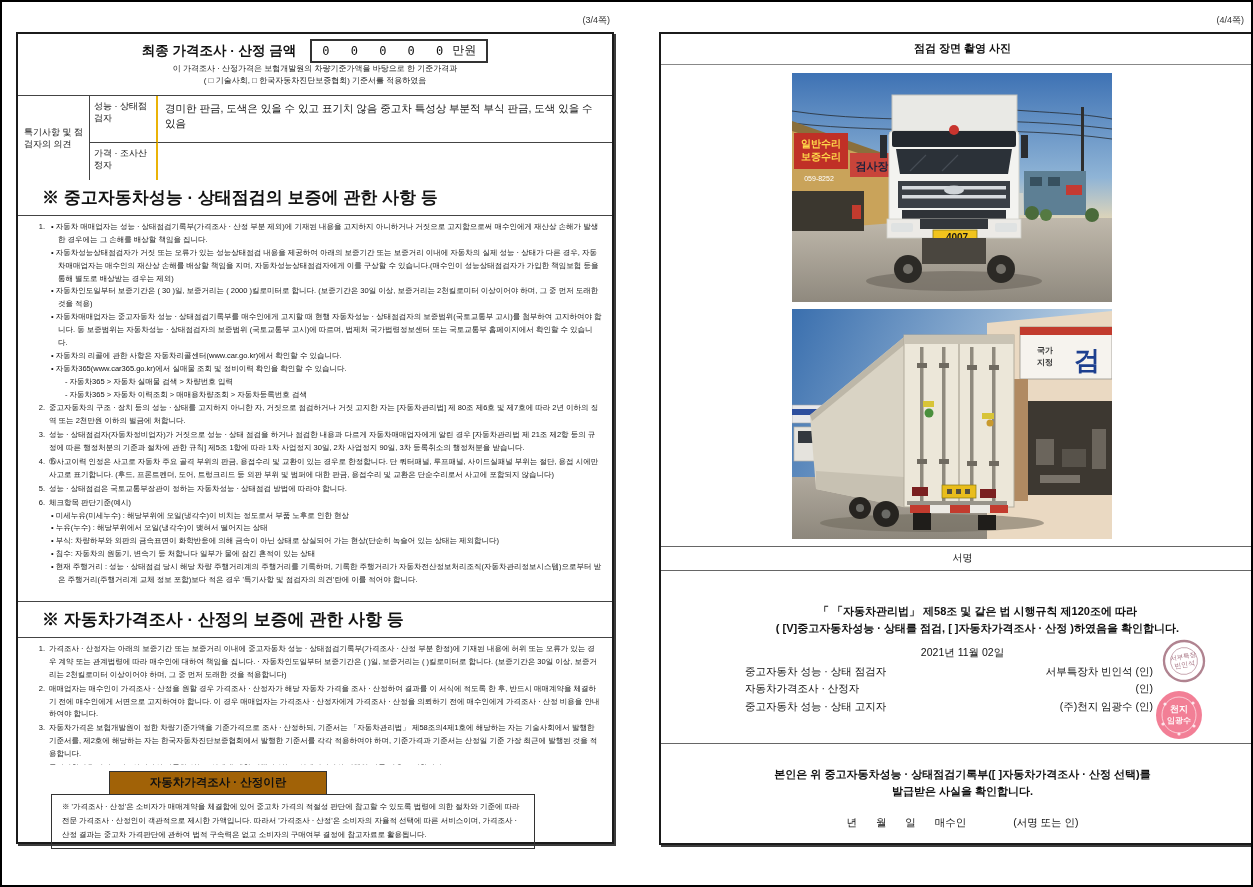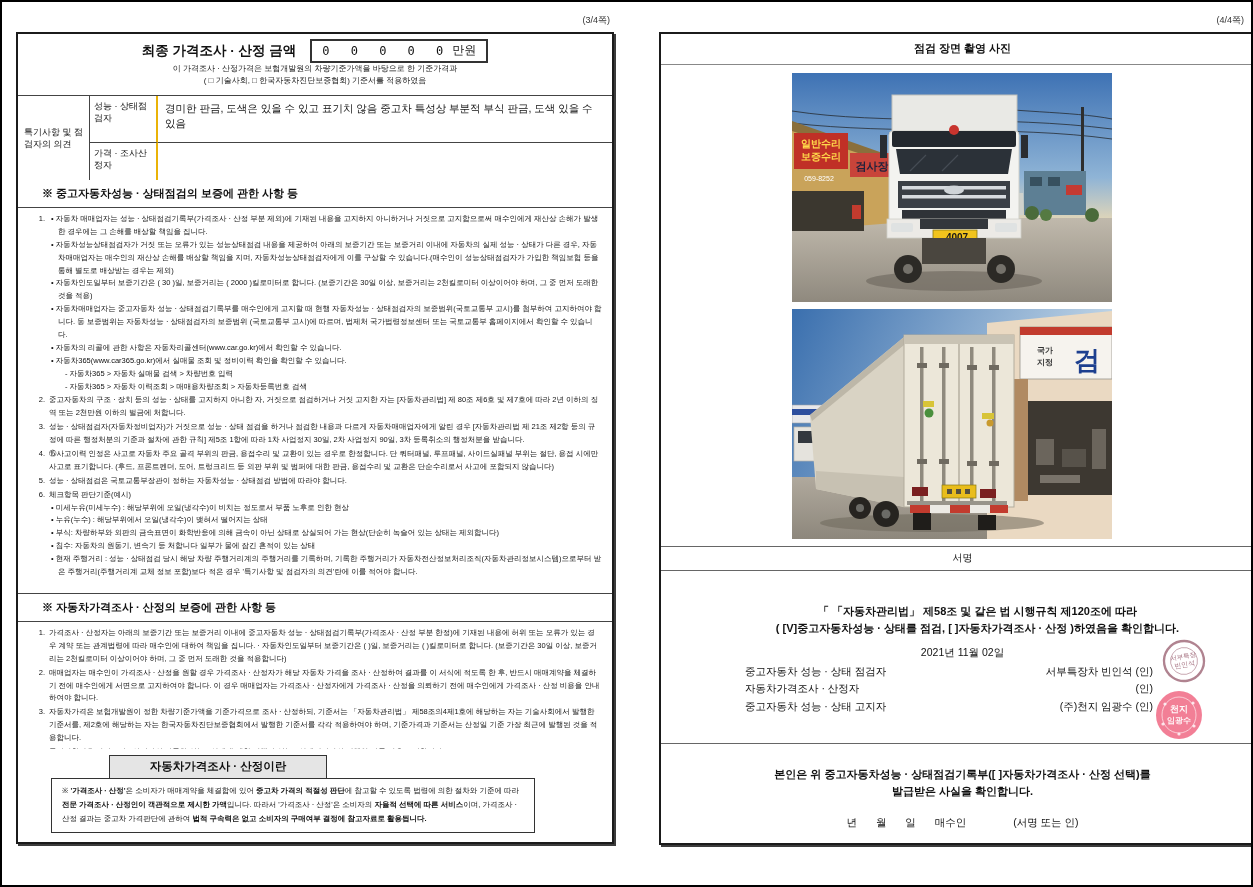--- a/index.html
+++ b/index.html
@@ -28,36 +28,36 @@
 
   .opinion{display:grid; grid-template-columns:72px 68px 1fr;}
   .opinion > div{box-sizing:border-box;}
   .op-head{grid-row:span 2; border-right:1px solid #444; font-size:9px; display:flex; align-items:center; padding-left:6px; line-height:1.35;}
   .op-label{border-right:2px solid #eab308; font-size:9px; padding:5px 3px 0 4px; line-height:1.3;}
   .op-value{font-size:10.5px; padding:5px 7px 0; line-height:1.45;}
   .r1{height:46px;} .bt{border-top:1px solid #444; height:38px;}
 
   .notice-bar{border-top:1px solid #444; border-bottom:1px solid #444; text-align:center;
               font-weight:bold; font-size:10px; padding:4px 0 5px;}
-  .sec-head{font-size:11px; font-weight:bold; padding:6px 0 6px 24px; border-bottom:1px solid #444;}
+  .sec-head{font-size:17px; font-weight:bold; padding:6px 0 6px 24px; border-bottom:1px solid #444;}
   .sec2{border-top:1px solid #444;}
 
   .notice-list{padding:5px 10px 2px 16px; font-size:7.5px; line-height:1.72; overflow:hidden;}
   .list1{height:378px;} .list2{height:120px;}
   .n-item{display:flex; margin-bottom:1px;}
   .n-num{min-width:11px; text-align:right; margin-right:4px; flex:none;}
   .n-body{flex:1;}
   .n-bullet{padding-left:9px; text-indent:-7px;}
   .n-sub{padding-left:16px;}
 
   .definition{margin:6px 0 0 33px; width:484px;}
   .def-title{width:216px; margin-left:58px; border:1px solid #333; text-align:center;
-             font-weight:bold; font-size:11.5px; padding:3px 0 4px; background:#e5e5e5; position:relative; z-index:2;}
+             font-weight:bold; font-size:11.5px; padding:3px 0 4px; background:#a16207; position:relative; z-index:2;}
   .def-body{border:1px solid #333; margin-top:-1px; padding:5px 10px 6px; font-size:7.5px; line-height:1.85;}
-  .seg-b{font-weight:bold;text-align:right;}
+  .seg-b{font-weight:normal;text-align:right;}
 
   
   .photo-title{text-align:center; font-weight:bold; font-size:11px; padding:7px 0 8px; border-bottom:1px solid #888;}
   .photo-wrap{padding:8px 0 0 131px;}
   .photo{display:block; margin-bottom:7px; background:#dfe7ee;}
   .sign-bar{border-top:1px solid #666; border-bottom:1px solid #666; text-align:center;
             font-weight:normal; font-size:10px; padding:4px 0 5px; margin-top:1px;}
   .sign-block{height:172px; box-sizing:border-box; padding-top:32px; text-align:center; position:relative;}
   .stmt{font-weight:bold; font-size:11px; line-height:1.5;margin-left:30px;}
   .sign-date{margin-top:10px; font-size:10.5px;}

